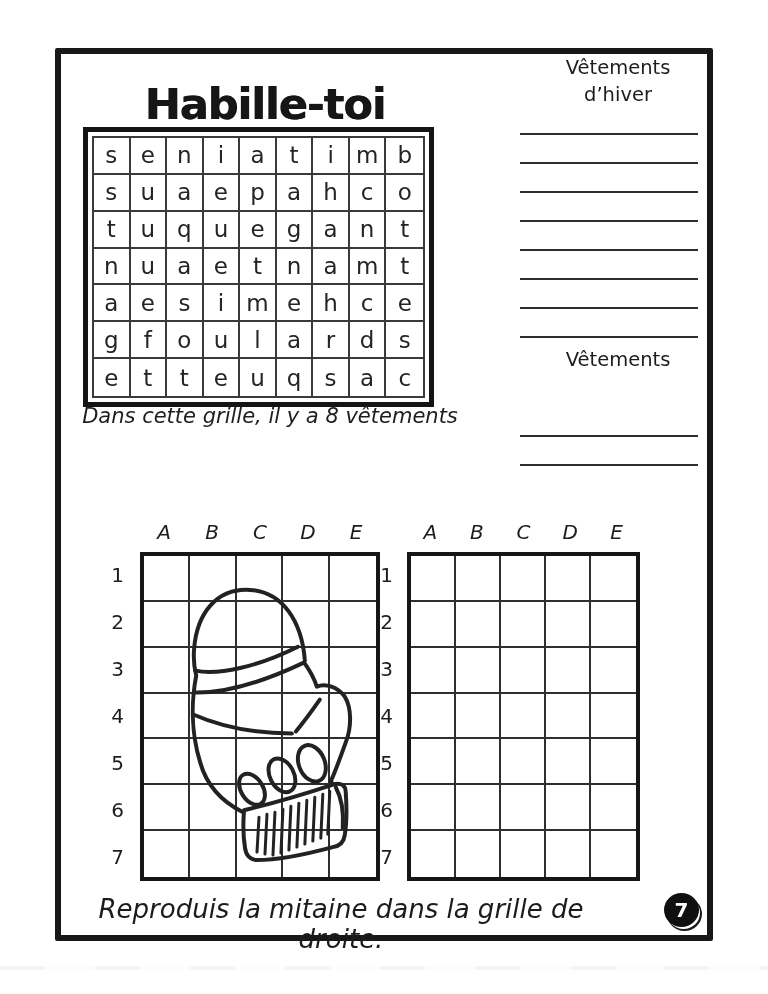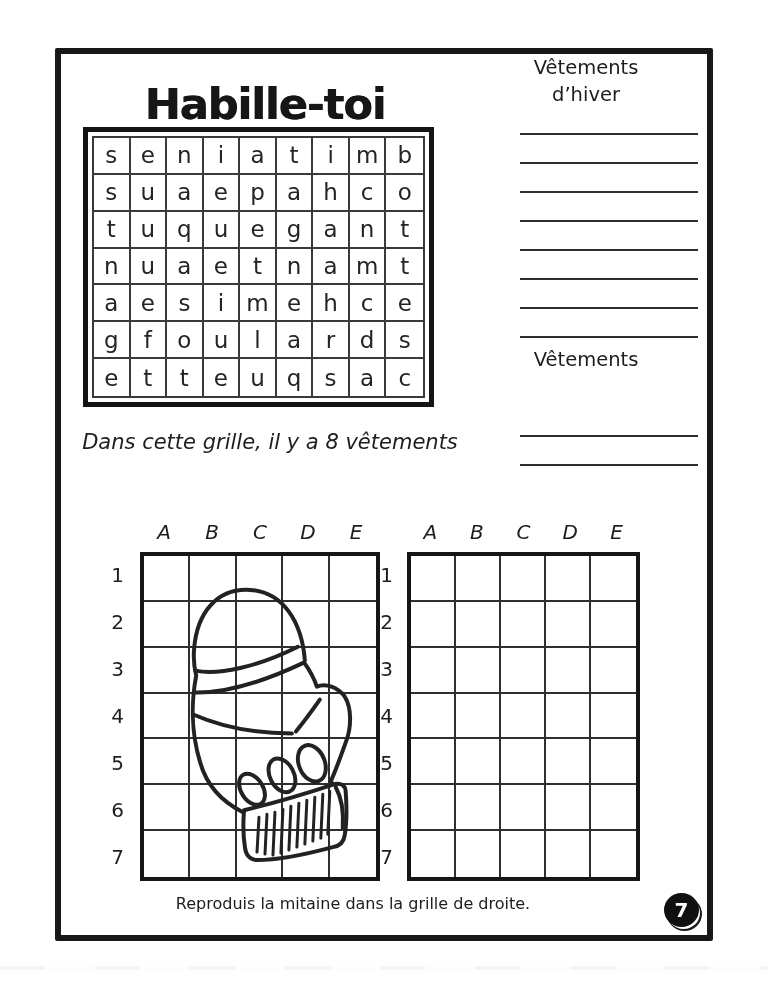--- a/index.html
+++ b/index.html
@@ -29,32 +29,32 @@
   }
   .ws-cell{
     border-right:2px solid #3a3a3a;border-bottom:2px solid #3a3a3a;
     display:flex;align-items:center;justify-content:center;
     font-size:23px;color:#242424;
   }
   .ws-cell:nth-child(9n){border-right:none;}
   .ws-cell:nth-child(n+55){border-bottom:none;}
   
   .list-heading{
-    position:absolute;left:496px;width:180px;text-align:center;
+    position:absolute;left:528px;width:180px;text-align:center;
     font-size:19.5px;line-height:1.38;color:#1d1d1d;
   }
   .list-heading.winter{top:55px;}
   .list-heading.summer{top:347px;}
   .blanks{position:absolute;left:520px;width:178px;}
   .blanks.winter{top:106px;}
   .blanks.summer{top:408px;}
   .blank-line{height:27px;border-bottom:2px solid #2e2e2e;}
   
   .instructions{
-    position:absolute;left:70px;top:428px;width:400px;text-align:center;
+    position:absolute;left:70px;top:402px;width:400px;text-align:center;
     font-style:italic;font-size:21px;line-height:28px;color:#1e1e1e;
   }
   
   .col-labels{
     position:absolute;top:520px;display:flex;font-style:italic;
     font-size:20px;color:#1d1d1d;
   }
   .col-labels.left{left:140px;width:240px;}
   .col-labels.right{left:407px;width:233px;}
   .col-label{flex:1;text-align:center;}
@@ -68,22 +68,22 @@
     grid-template-columns:repeat(5,1fr);grid-auto-rows:1fr;background:#fff;
   }
   .copy-grid.left{left:140px;width:240px;}
   .copy-grid.right{left:407px;width:233px;}
   .cg-cell{border-right:2px solid #2f2f2f;border-bottom:2px solid #2f2f2f;}
   .cg-cell:nth-child(5n){border-right:none;}
   .cg-cell:nth-child(n+31){border-bottom:none;}
   .mitten-svg{position:absolute;left:140px;top:552px;width:240px;height:329px;pointer-events:none;}
   
   .footer-caption{
-    position:absolute;left:88px;top:894px;width:530px;text-align:center;
-    font-size:16px;color:#1c1c1c;
+    position:absolute;left:76px;top:894px;width:530px;text-align:center;
+    font-style:italic;font-size:26px;color:#1c1c1c;
   }
   .page-badge{
     position:absolute;left:664px;top:893px;width:35px;height:34px;
     background:#101010;border-radius:50%;color:#fff;
     display:flex;align-items:center;justify-content:center;
     font-size:20px;font-weight:bold;
     box-shadow:2px 3px 0 -1px #ffffff,3px 4px 0 0 #1a1a1a;
   }
   .scan-artifact{
     position:absolute;left:0;top:966px;width:768px;height:4px;opacity:.55;

